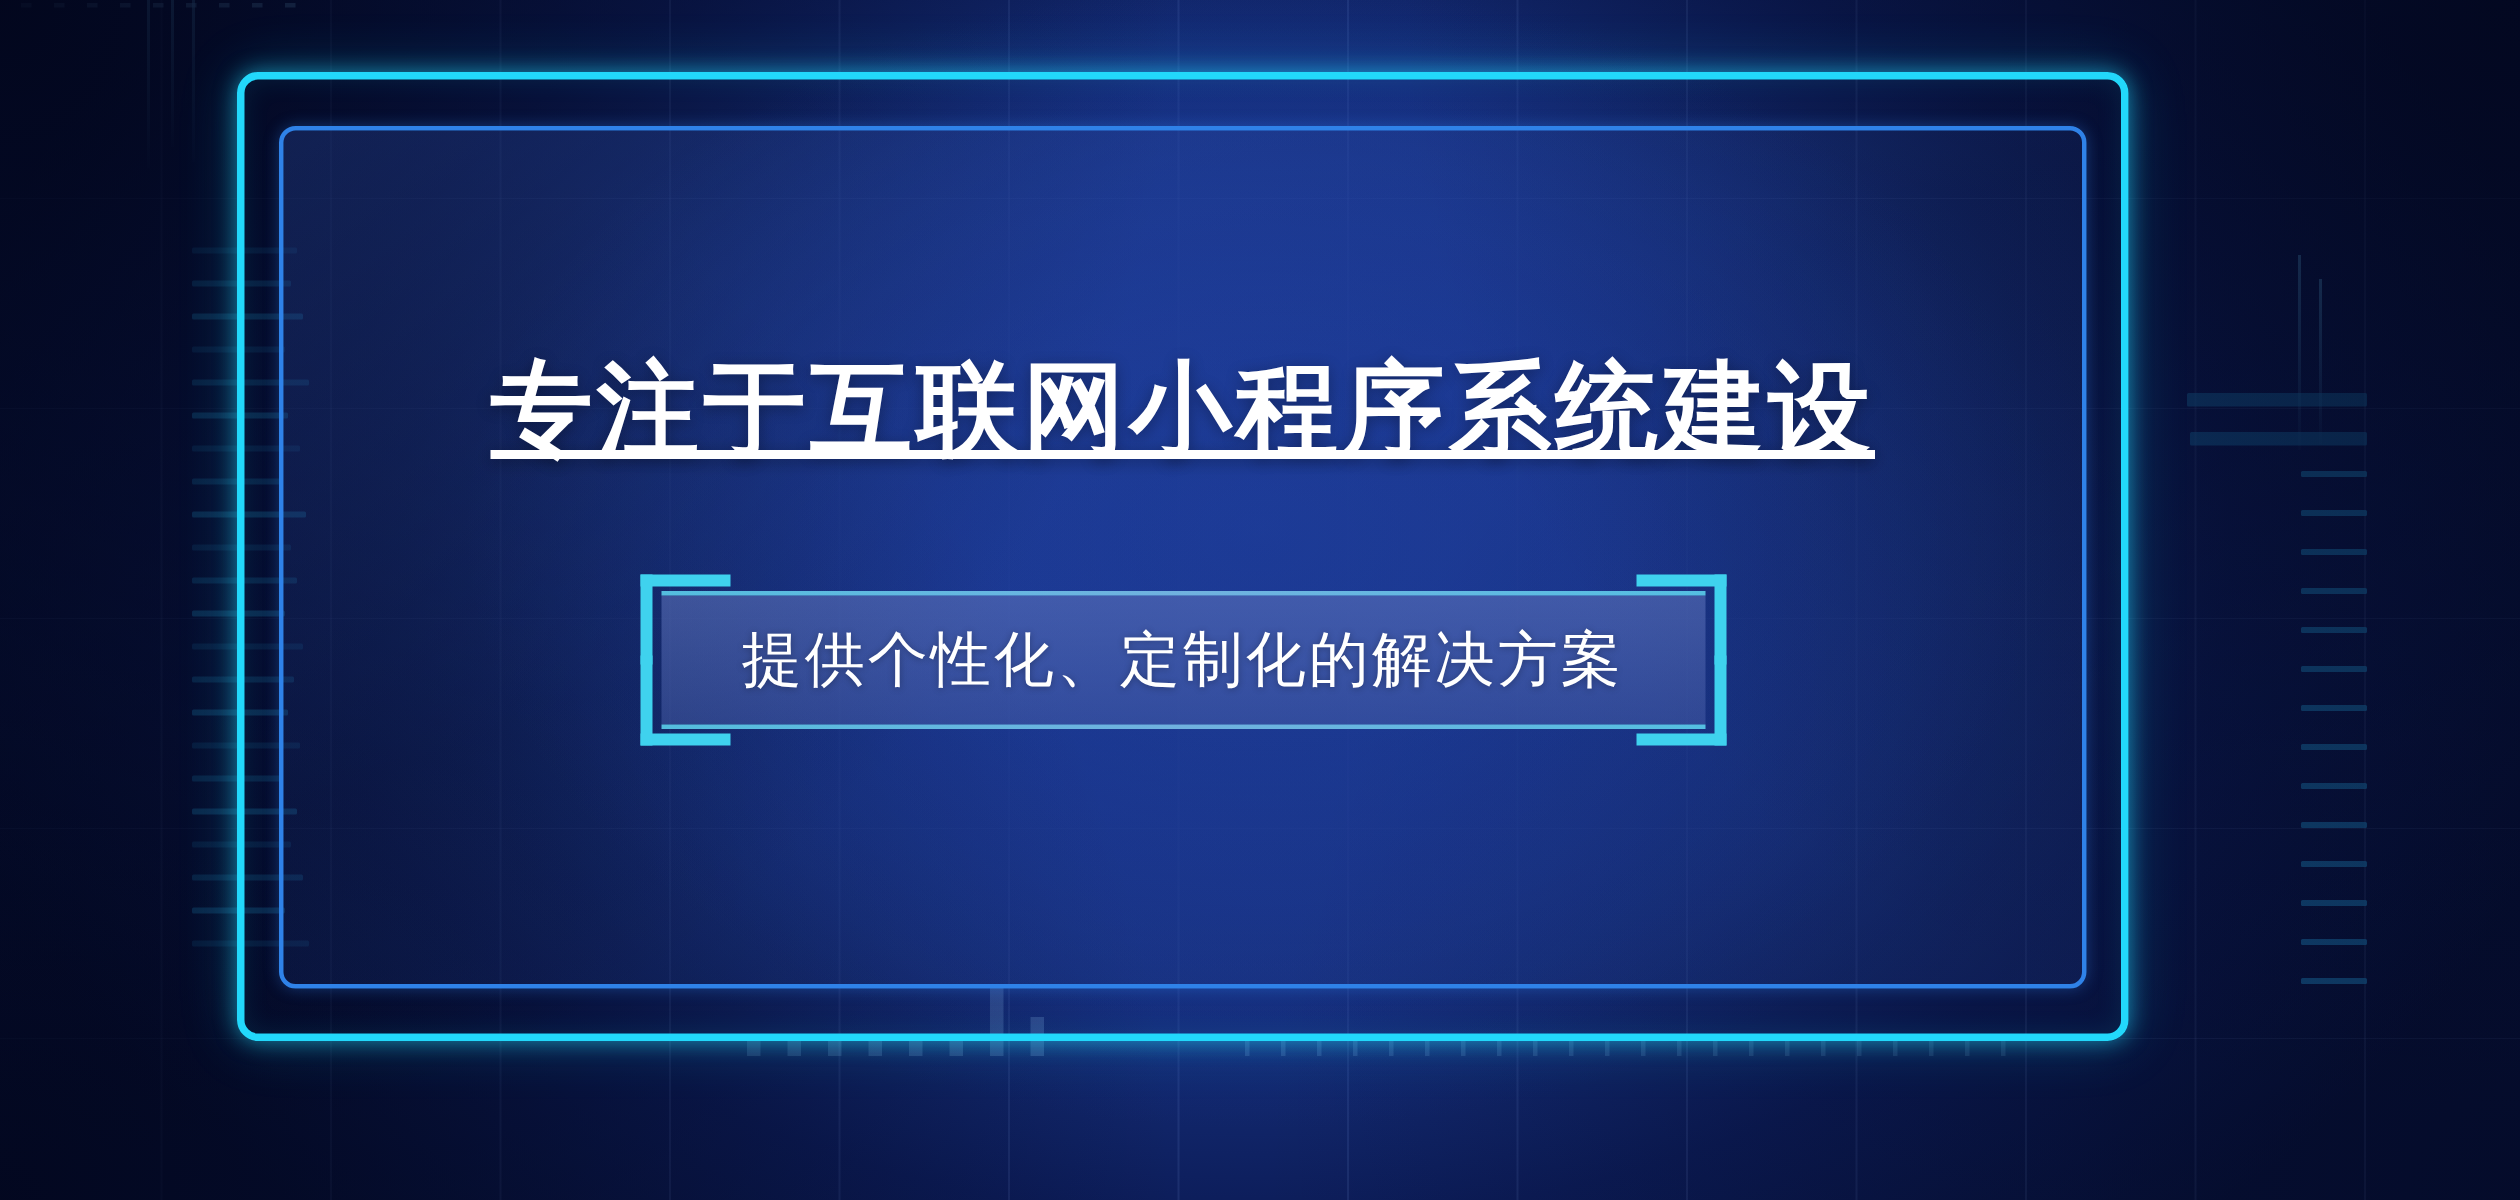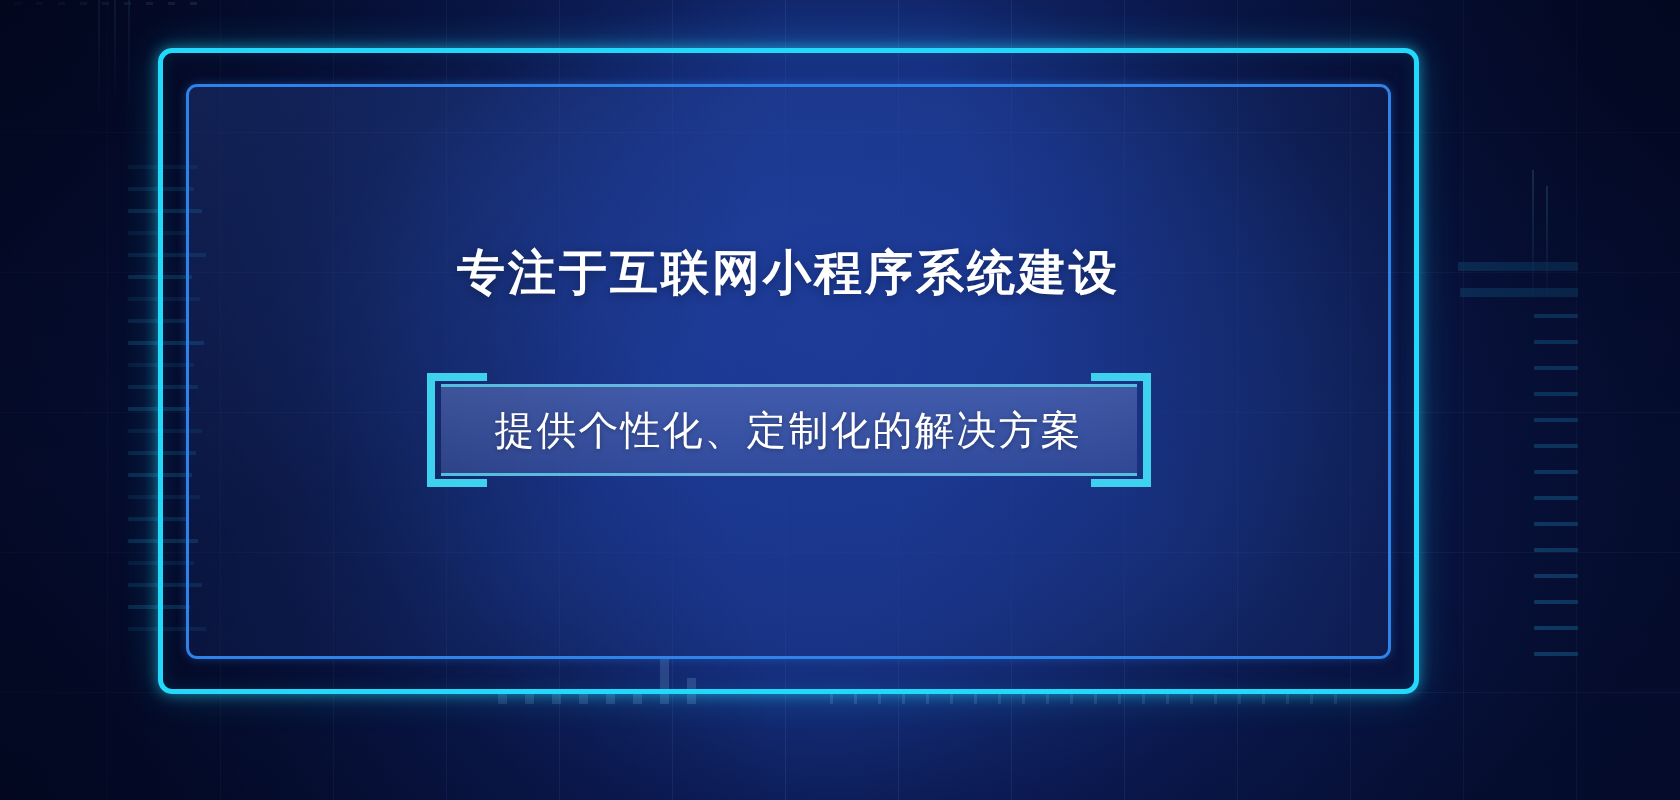--- a/index.html
+++ b/index.html
@@ -102,28 +102,29 @@
   
   .content {
     position:absolute;
     left:186px; top:84px;
     width:1205px; height:575px;
     display:flex; flex-direction:column;
     align-items:center; justify-content:center;
   }
 
   .headline {
-    font-size:48px;
+    font-size:68px;
     line-height:1;
     font-weight:700;
     color:#ffffff;
     letter-spacing:3px;
     text-shadow:0 2px 10px rgba(0,0,0,0.32);
     white-space:nowrap;
     margin-top:-22px;
+    text-decoration:underline;
   }
 
   
   .sub-wrap {
     position:relative;
     margin-top:90px;
     padding:18px 54px;
     background:linear-gradient(180deg, rgba(96,118,190,0.55) 0%, rgba(74,96,170,0.48) 100%);
   }
   .sub-wrap .edge-top,

